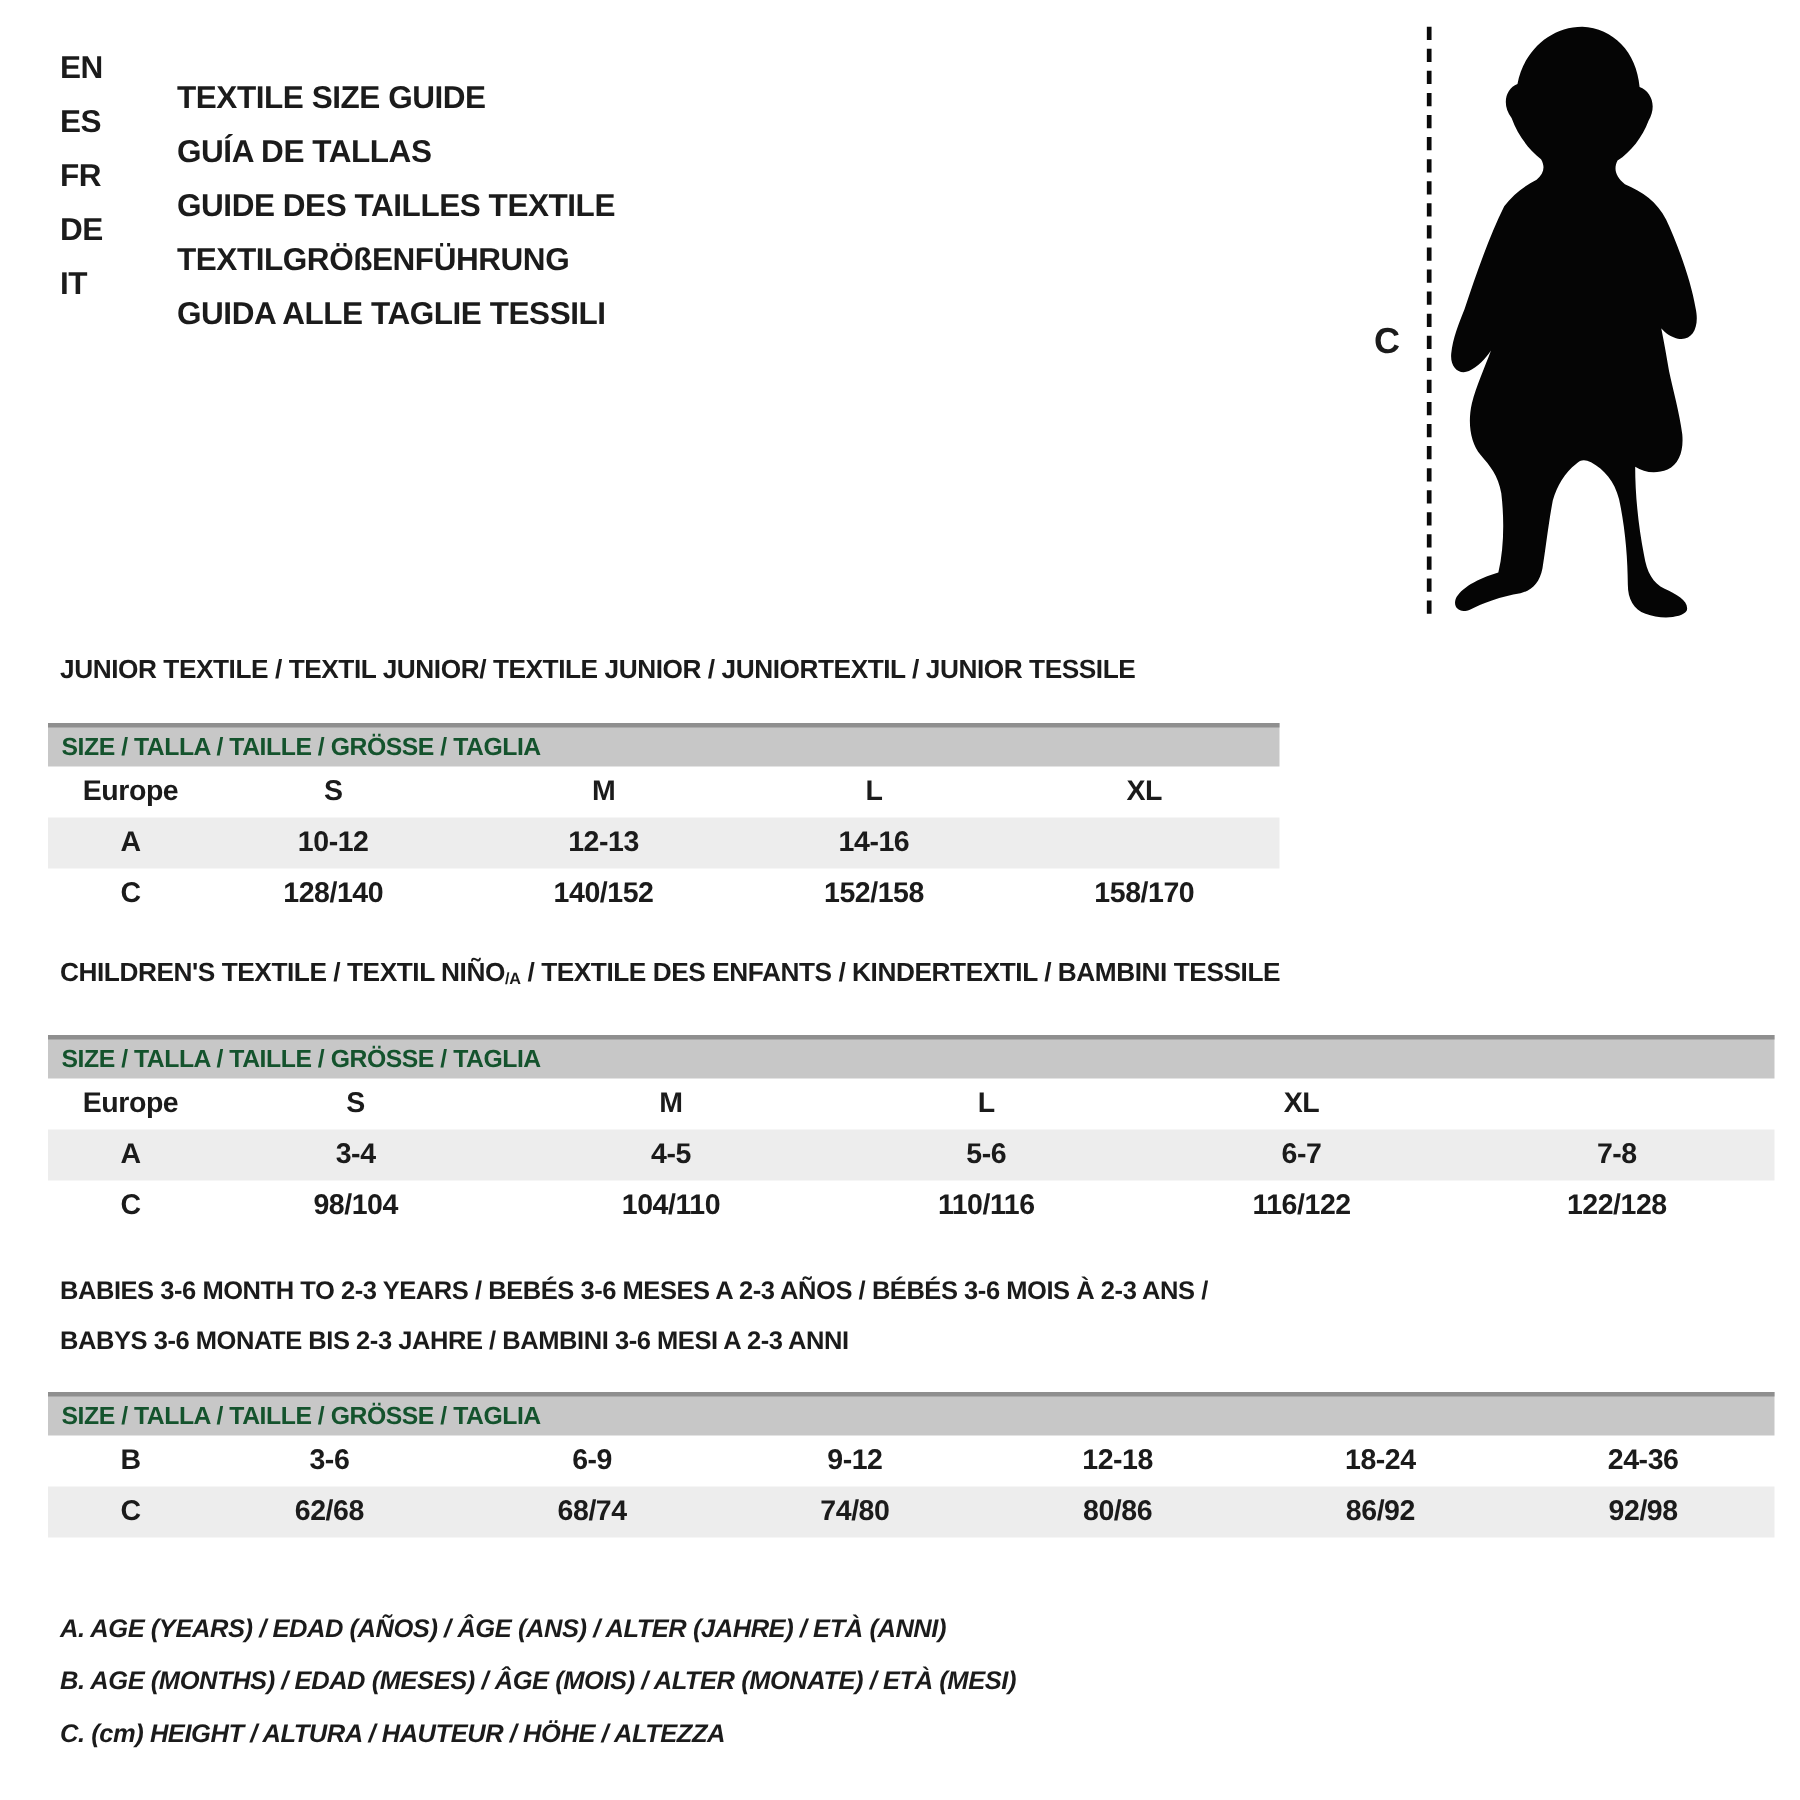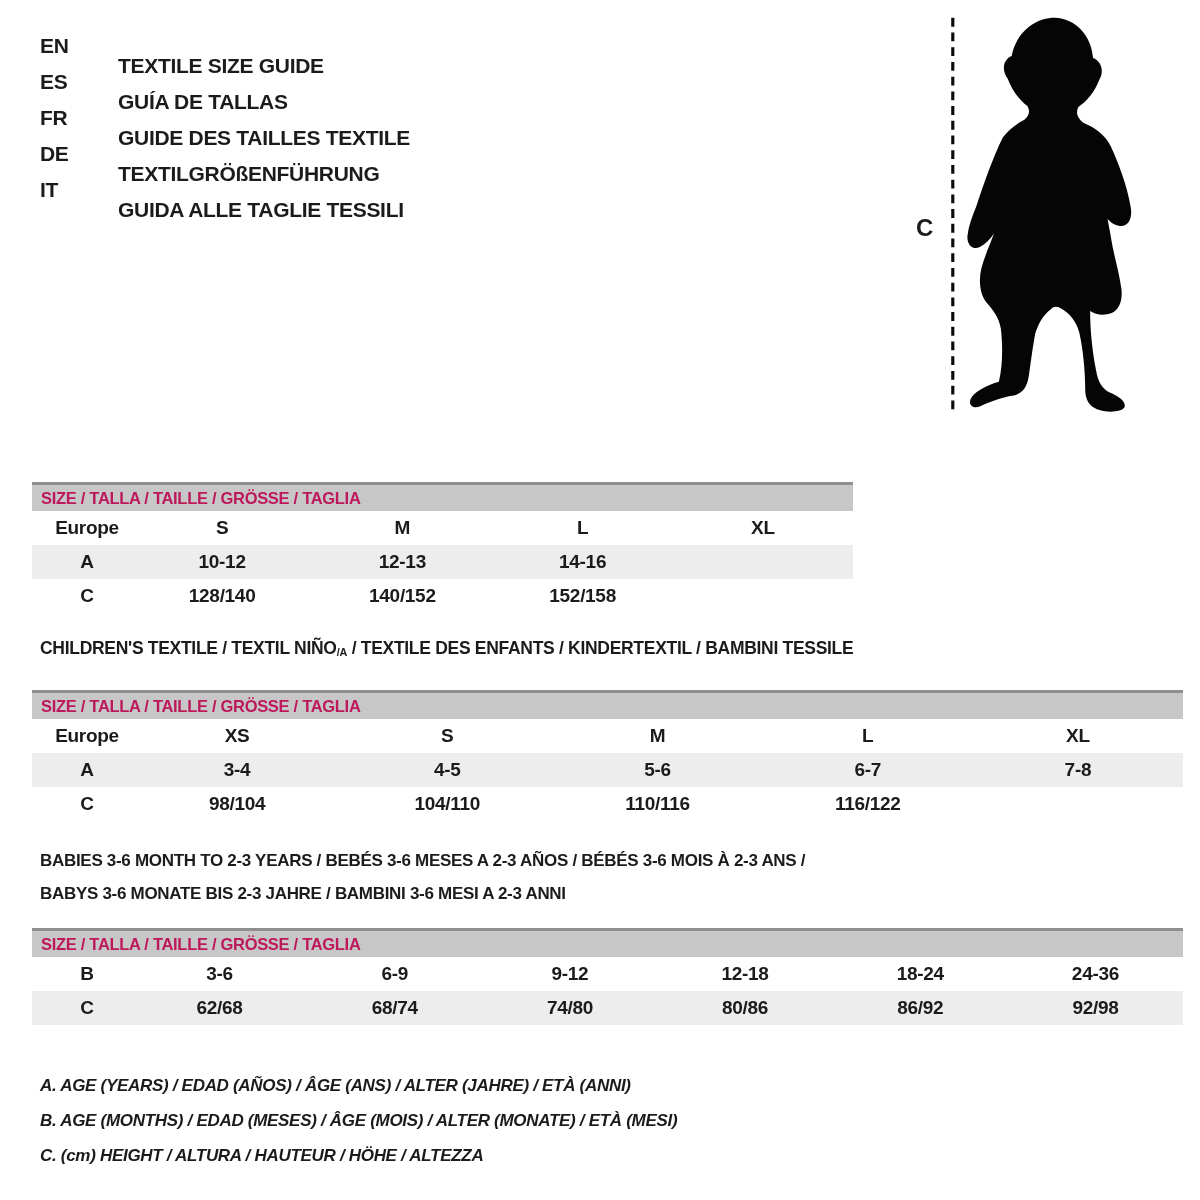--- a/index.html
+++ b/index.html
@@ -41,21 +41,21 @@
   .t-children { top: 690px; width: 1151px; }
   .t-babies   { top: 928px; width: 1151px; }
 
   .size-bar {
     height: 26px;
     border-top: 3px solid #8f8f8f;
     background: #c7c7c7;
     line-height: 26px;
     padding-left: 9px;
     font-size: 16.5px;
-    color: #be185d;
+    color: #14532d;
   }
   .trow { display: grid; height: 34px; line-height: 34px; font-size: 19px; }
   .cols-4 { grid-template-columns: 100px repeat(4, 1fr); }
   .cols-5 { grid-template-columns: 100px repeat(5, 1fr); }
   .cols-6 { grid-template-columns: 100px repeat(6, 1fr); }
   .trow .cell { text-align: center; white-space: nowrap; }
   .trow .cell.label { text-align: center; padding-left: 10px; }
   .row-alt { background: #ededed; }
 
   
@@ -131,70 +131,72 @@
       C 22 222, 26 212, 30 202
       C 38 178, 47 152, 57 132
       C 63 124, 71 118, 79 114
       C 84 110, 85 105, 82 100
       C 73 93, 66 83, 62 72
       C 55 63, 58 52, 66 49
       C 70 27, 88 10, 110 10
       Z"></path>
   </svg>
 
+  <div class="section-title title-junior">JUNIOR TEXTILE / TEXTIL JUNIOR/ TEXTILE JUNIOR / JUNIORTEXTIL / JUNIOR TESSILE</div>
   <div class="size-table t-junior">
     <div class="size-bar">SIZE / TALLA / TAILLE / GRÖSSE / TAGLIA</div>
     <div class="trow cols-4">
       <div class="cell label">Europe</div>
       <div class="cell">S</div>
       <div class="cell">M</div>
       <div class="cell">L</div>
       <div class="cell">XL</div>
     </div>
     <div class="trow cols-4 row-alt">
       <div class="cell label">A</div>
       <div class="cell">10-12</div>
       <div class="cell">12-13</div>
       <div class="cell">14-16</div>
     </div>
     <div class="trow cols-4">
       <div class="cell label">C</div>
       <div class="cell">128/140</div>
       <div class="cell">140/152</div>
       <div class="cell">152/158</div>
+      <div class="cell">158/170</div>
     </div>
   </div>
 
   <div class="section-title title-children">
     <span>CHILDREN'S TEXTILE / TEXTIL NIÑO</span><span class="sub-script">/A</span><span> / TEXTILE DES ENFANTS / KINDERTEXTIL / BAMBINI TESSILE</span>
   </div>
   <div class="size-table t-children">
     <div class="size-bar">SIZE / TALLA / TAILLE / GRÖSSE / TAGLIA</div>
     <div class="trow cols-5">
       <div class="cell label">Europe</div>
-      <div class="cell">XS</div>
       <div class="cell">S</div>
       <div class="cell">M</div>
       <div class="cell">L</div>
       <div class="cell">XL</div>
     </div>
     <div class="trow cols-5 row-alt">
       <div class="cell label">A</div>
       <div class="cell">3-4</div>
       <div class="cell">4-5</div>
       <div class="cell">5-6</div>
       <div class="cell">6-7</div>
       <div class="cell">7-8</div>
     </div>
     <div class="trow cols-5">
       <div class="cell label">C</div>
       <div class="cell">98/104</div>
       <div class="cell">104/110</div>
       <div class="cell">110/116</div>
       <div class="cell">116/122</div>
+      <div class="cell">122/128</div>
     </div>
   </div>
 
   <div class="section-title title-babies">
     <div>BABIES 3-6 MONTH TO 2-3 YEARS / BEBÉS 3-6 MESES A 2-3 AÑOS / BÉBÉS 3-6 MOIS À 2-3 ANS /</div>
     <div>BABYS 3-6 MONATE BIS 2-3 JAHRE / BAMBINI 3-6 MESI A 2-3 ANNI</div>
   </div>
   <div class="size-table t-babies">
     <div class="size-bar">SIZE / TALLA / TAILLE / GRÖSSE / TAGLIA</div>
     <div class="trow cols-6">

